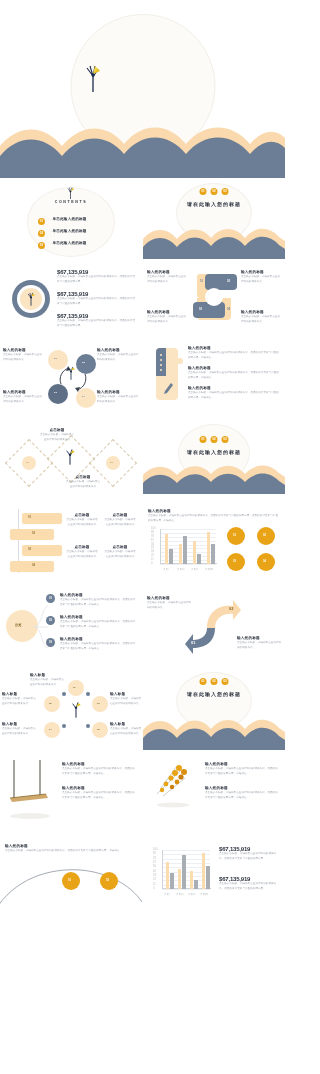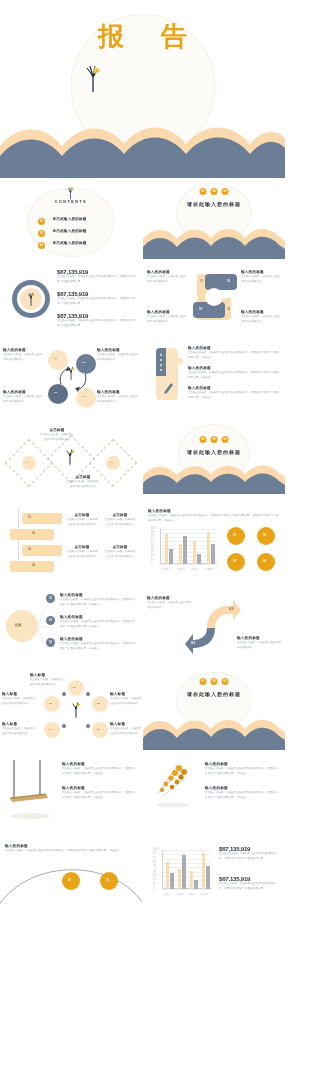--- a/index.html
+++ b/index.html
@@ -56,21 +56,20 @@
   .dash-box { border:1px dashed #d8c9ae; }
   .tiny-label { font-size:2.6px; color:#b7babf; }
 </style>
 </head>
 <body>
 
 <div class="cover slide full" style="top:0;">
   <div class="circ"></div>
 
   <div class="title-wrap">
-    <div class="cn-big cn-row2">报 告</div>
   </div>
 
   <svg class="flower" style="left:84px; top:62px;" width="18" height="30" viewBox="0 0 18 30">
     <path d="M9 30 L9 12" stroke="#1b2b4b" stroke-width="1.3" fill="none"></path>
     <path d="M9 14 L3 6 M9 14 L6 4 M9 14 L11 4 M9 15 L14 7" stroke="#1b2b4b" stroke-width="1.1" fill="none"></path>
     <path d="M9 12 L13 6 L16 9 Z" fill="#E8C11A"></path>
     <path d="M9 12 L11 4 L13.5 6.5 Z" fill="#F5D547"></path>
     <circle cx="9" cy="13" r="1.6" fill="#1b2b4b"></circle>
   </svg>
 

